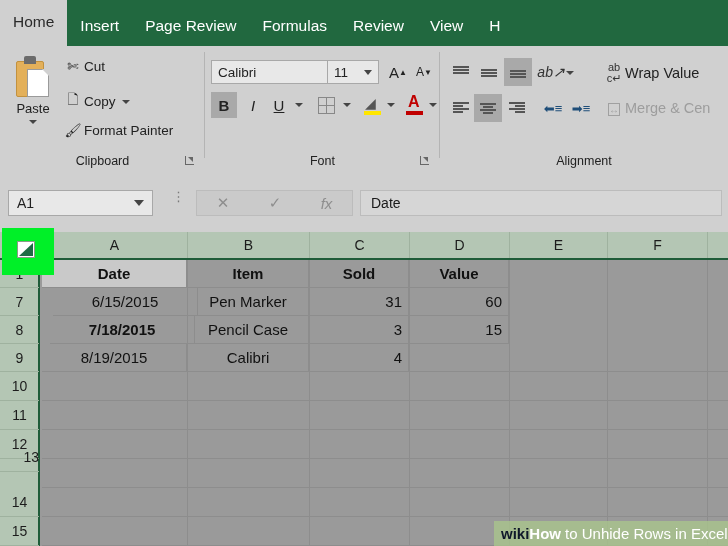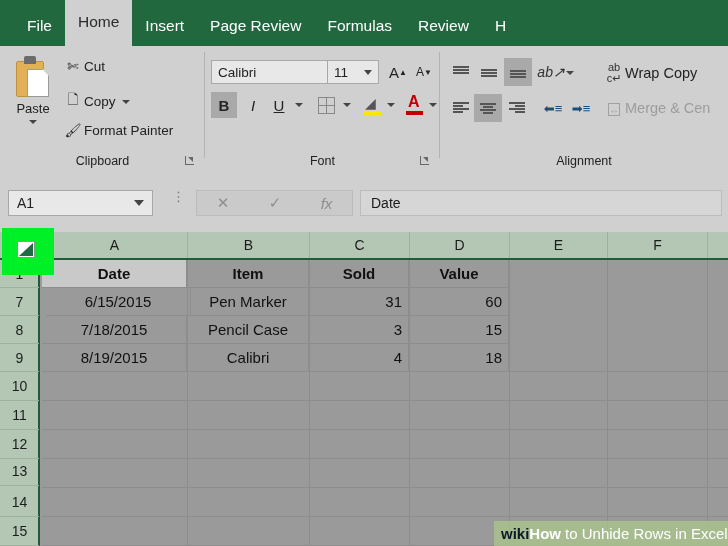--- a/index.html
+++ b/index.html
@@ -356,26 +356,26 @@
   .watermark .wiki { font-weight: bold; color: #0f172a; }
   .watermark .how  { font-weight: bold; color: #ffffff; }
   .watermark .rest { color: #ffffff; margin-left: 4px; }
 </style>
 </head>
 <body>
 
 <div id="app">
 
   <div class="tabbar">
-    <div class="tab first">File</div>
     <div class="tab active">Home</div>
     <div class="tab">Insert</div>
     <div class="tab">Page Review</div>
     <div class="tab">Formulas</div>
     <div class="tab">Review</div>
+    <div class="tab">View</div>
     <div class="tab cut">H</div>
   </div>
 
   <div class="ribbon">
     <div class="ribbon-groups">
 
       <div class="group" style="left:0; width:205px;">
         <div class="paste-btn">
           <div class="clipboard-glyph">
             <div class="cb-board"></div>
@@ -490,21 +490,21 @@
           </span>
         </div>
         <div class="ibtn orient-ic" style="left:98px; top:14px; width:26px; height:24px;">
           <span>ab</span>↗
         </div>
         <div class="ibtn" style="left:124px; top:20px; width:12px; height:14px;">
           <span class="mini-caret" style="margin:0;"></span>
         </div>
         <div class="cmd" style="left:163px; top:16px;">
           <span class="gl wrap-ic">ab<br>c↵</span>
-          <span style="font-size:14.5px;">Wrap Copy</span>
+          <span style="font-size:14.5px;">Wrap Value</span>
         </div>
 
         <div class="ibtn" style="left:8px; top:50px; width:26px; height:24px;">
           <span class="align-ic">
             <i style="top:2px;width:16px"></i>
               <i style="top:5px;width:10px"></i>
               <i style="top:8px;width:16px"></i>
               <i style="top:11px;width:10px"></i>
           </span>
         </div>
@@ -572,21 +572,21 @@
     </div>
 
     <div class="rowhead">
       <div class="rh" style="top:0;   height:28px; line-height:28px;">1</div>
       <div class="rh" style="top:28px;  height:28px; line-height:28px;">7</div>
       <div class="rh" style="top:56px;  height:28px; line-height:28px;">8</div>
       <div class="rh" style="top:84px;  height:28px; line-height:28px;">9</div>
       <div class="rh" style="top:112px; height:29px; line-height:29px;">10</div>
       <div class="rh" style="top:141px; height:29px; line-height:29px;">11</div>
       <div class="rh" style="top:170px; height:29px; line-height:29px;">12</div>
-      <div class="rh" style="top:197px; height:29px; line-height:29px;">13</div>
+      <div class="rh" style="top:183px; height:29px; line-height:29px;text-align:right;">13</div>
       <div class="rh" style="top:228px; height:29px; line-height:29px;">14</div>
       <div class="rh" style="top:257px; height:29px; line-height:29px;">15</div>
     </div>
 
     <div class="cells">
 
       <div class="collineV" style="left:145px;"></div>
       <div class="collineV" style="left:267px;"></div>
       <div class="collineV" style="left:367px;"></div>
       <div class="collineV" style="left:467px;"></div>
@@ -599,34 +599,33 @@
       <div class="rowline" style="top:198px;"></div>
       <div class="rowline" style="top:227px;"></div>
       <div class="rowline" style="top:256px;"></div>
       <div class="rowline" style="top:285px;"></div>
 
       <div class="cell hdr ctr active" style="left:0;   top:0; width:145px; height:28px;">Date</div>
       <div class="cell hdr ctr" style="left:146px;top:0; width:121px; height:28px;">Item</div>
       <div class="cell hdr ctr" style="left:268px;top:0; width:99px;  height:28px;">Sold</div>
       <div class="cell hdr ctr" style="left:368px;top:0; width:99px;  height:28px;">Value</div>
 
-      <div class="cell ctr" style="left:4px;    top:28px; width:145px; height:28px;">6/15/2015</div>
+      <div class="cell ctr" style="left:11px;    top:28px; width:145px; height:28px;">6/15/2015</div>
       <div class="cell ctr" style="left:146px;top:28px; width:121px; height:28px;">Pen Marker</div>
       <div class="cell num" style="left:268px;top:28px; width:99px;  height:28px;">31</div>
       <div class="cell num" style="left:368px;top:28px; width:99px;  height:28px;">60</div>
 
-      <div class="cell ctr" style="left:0;    top:56px; width:145px; height:28px;">7/18/2015</div>
+      <div class="cell ctr" style="left:8px;    top:56px; width:145px; height:28px;font-weight:bold;">7/18/2015</div>
       <div class="cell ctr" style="left:146px;top:56px; width:121px; height:28px;">Pencil Case</div>
       <div class="cell num" style="left:268px;top:56px; width:99px;  height:28px;">3</div>
       <div class="cell num" style="left:368px;top:56px; width:99px;  height:28px;">15</div>
 
       <div class="cell ctr" style="left:0;    top:84px; width:145px; height:28px;">8/19/2015</div>
       <div class="cell ctr" style="left:146px;top:84px; width:121px; height:28px;">Calibri</div>
       <div class="cell num" style="left:268px;top:84px; width:99px;  height:28px;">4</div>
-      <div class="cell num" style="left:368px;top:84px; width:99px;  height:28px;">18</div>
     </div>
 
     <div class="hl-box">
       <div class="corner-tri"></div>
     </div>
   </div>
 
   <div class="watermark">
     <span class="wiki">wiki</span>
       <span class="how">How</span>

